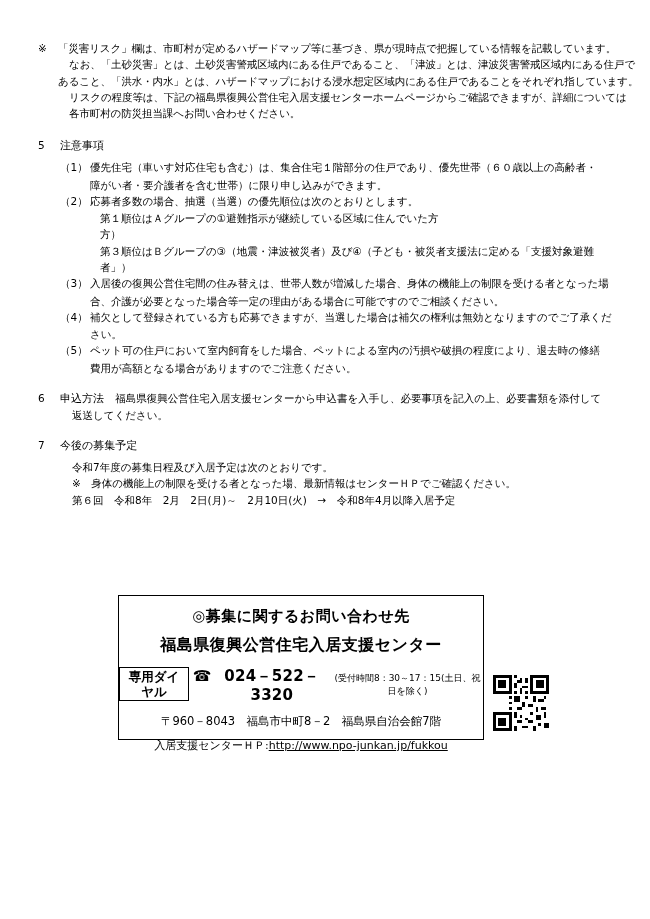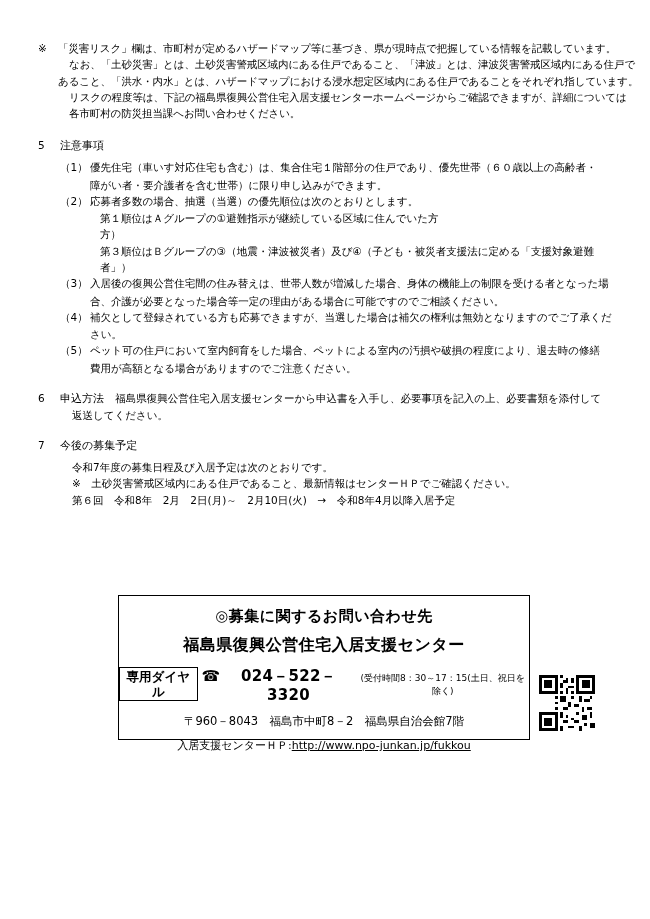--- a/index.html
+++ b/index.html
@@ -104,21 +104,21 @@
   }
   .hang {
     padding-left: 12px;
   }
 
   
   .contact-box {
     position: absolute;
     left: 118px;
     top: 595px;
-    width: 412px;
+    width: 366px;
     height: 145px;
     border: 1.5px solid #000;
     box-sizing: border-box;
     text-align: center;
     padding-top: 11px;
   }
   .contact-title {
     font-size: 15px;
     font-weight: bold;
     letter-spacing: 0.5px;
@@ -240,21 +240,21 @@
         </div>
         <div class="sec-line hang">返送してください。</div>
       </div>
     </div>
 
     <div class="section">
       <div class="sec-num">7</div>
       <div class="sec-body">
         <div class="sec-title">今後の募集予定</div>
         <div class="sec-line hang">令和7年度の募集日程及び入居予定は次のとおりです。</div>
-        <div class="sec-line hang">※　土砂災害警戒区域内にある住戸であること、最新情報はセンターＨＰでご確認ください。</div>
+        <div class="sec-line hang">※　身体の機能上の制限を受ける者となった場、最新情報はセンターＨＰでご確認ください。</div>
         <div class="sec-line hang">第６回　令和8年　2月　2日(月)～　2月10日(火)　→　令和8年4月以降入居予定</div>
       </div>
     </div>
   </div>
 
   <div class="contact-box">
     <div class="contact-title">◎募集に関するお問い合わせ先</div>
     <div class="contact-center">福島県復興公営住宅入居支援センター</div>
 
     <div class="dial-row">

